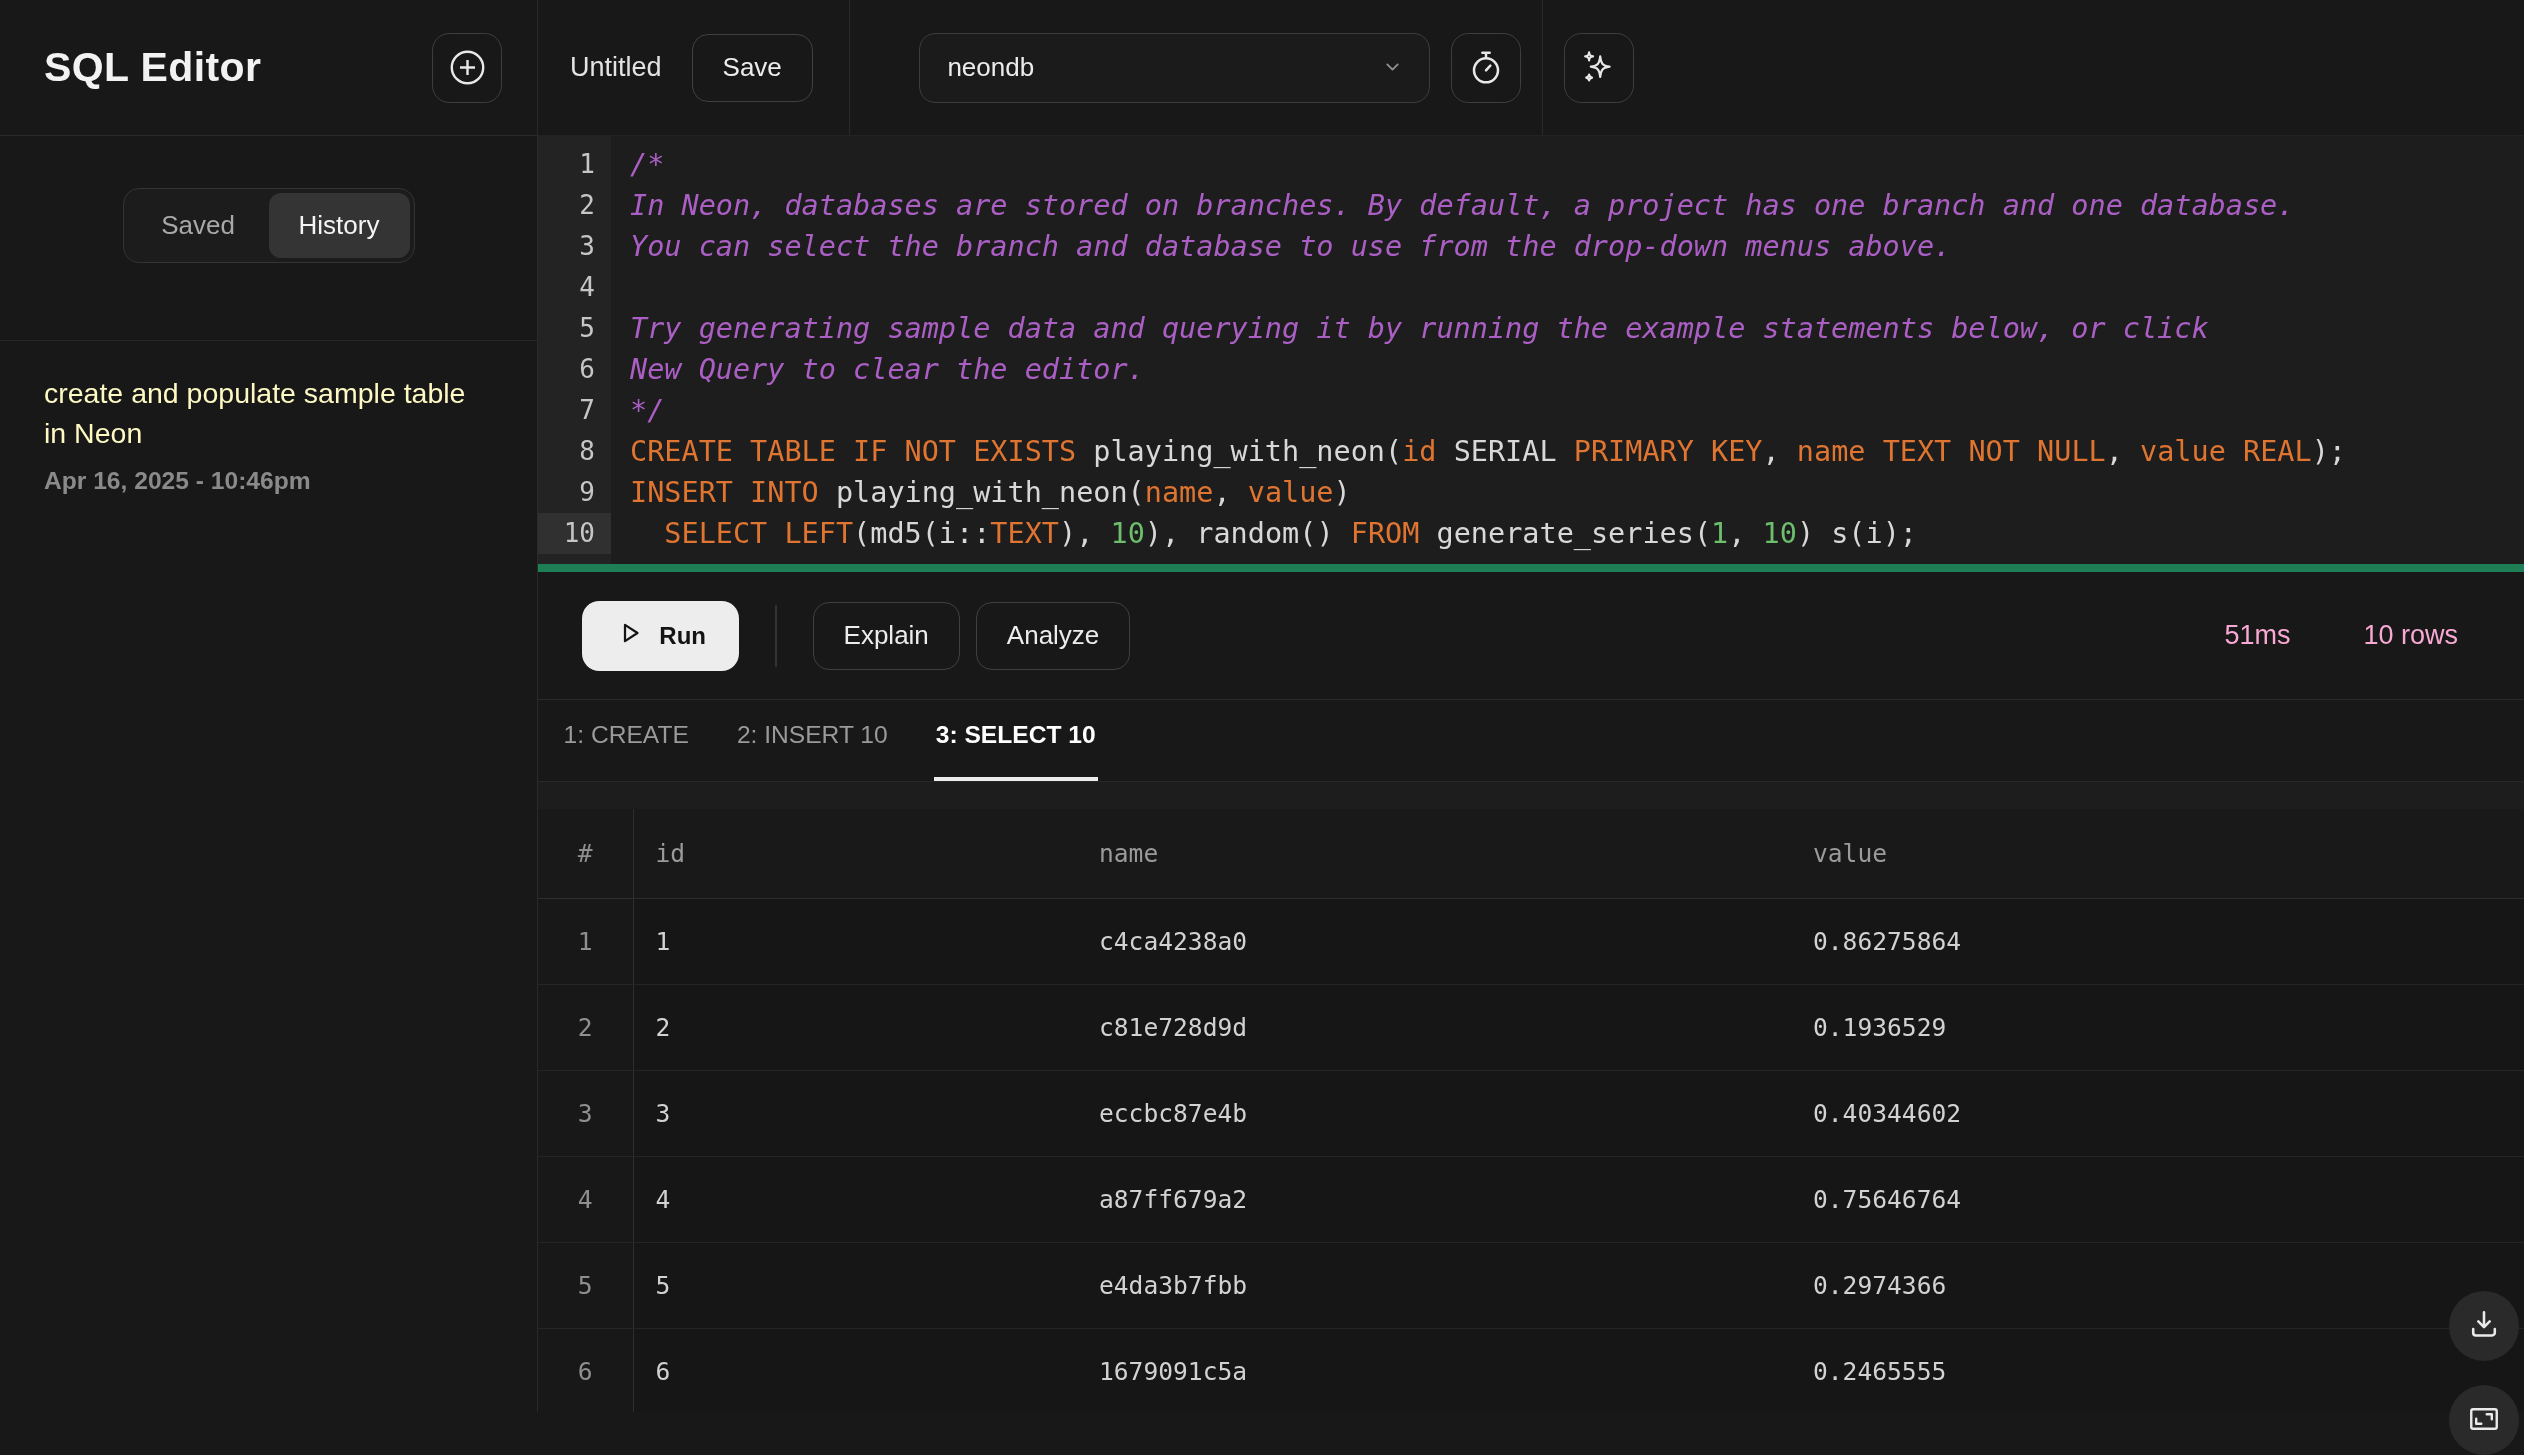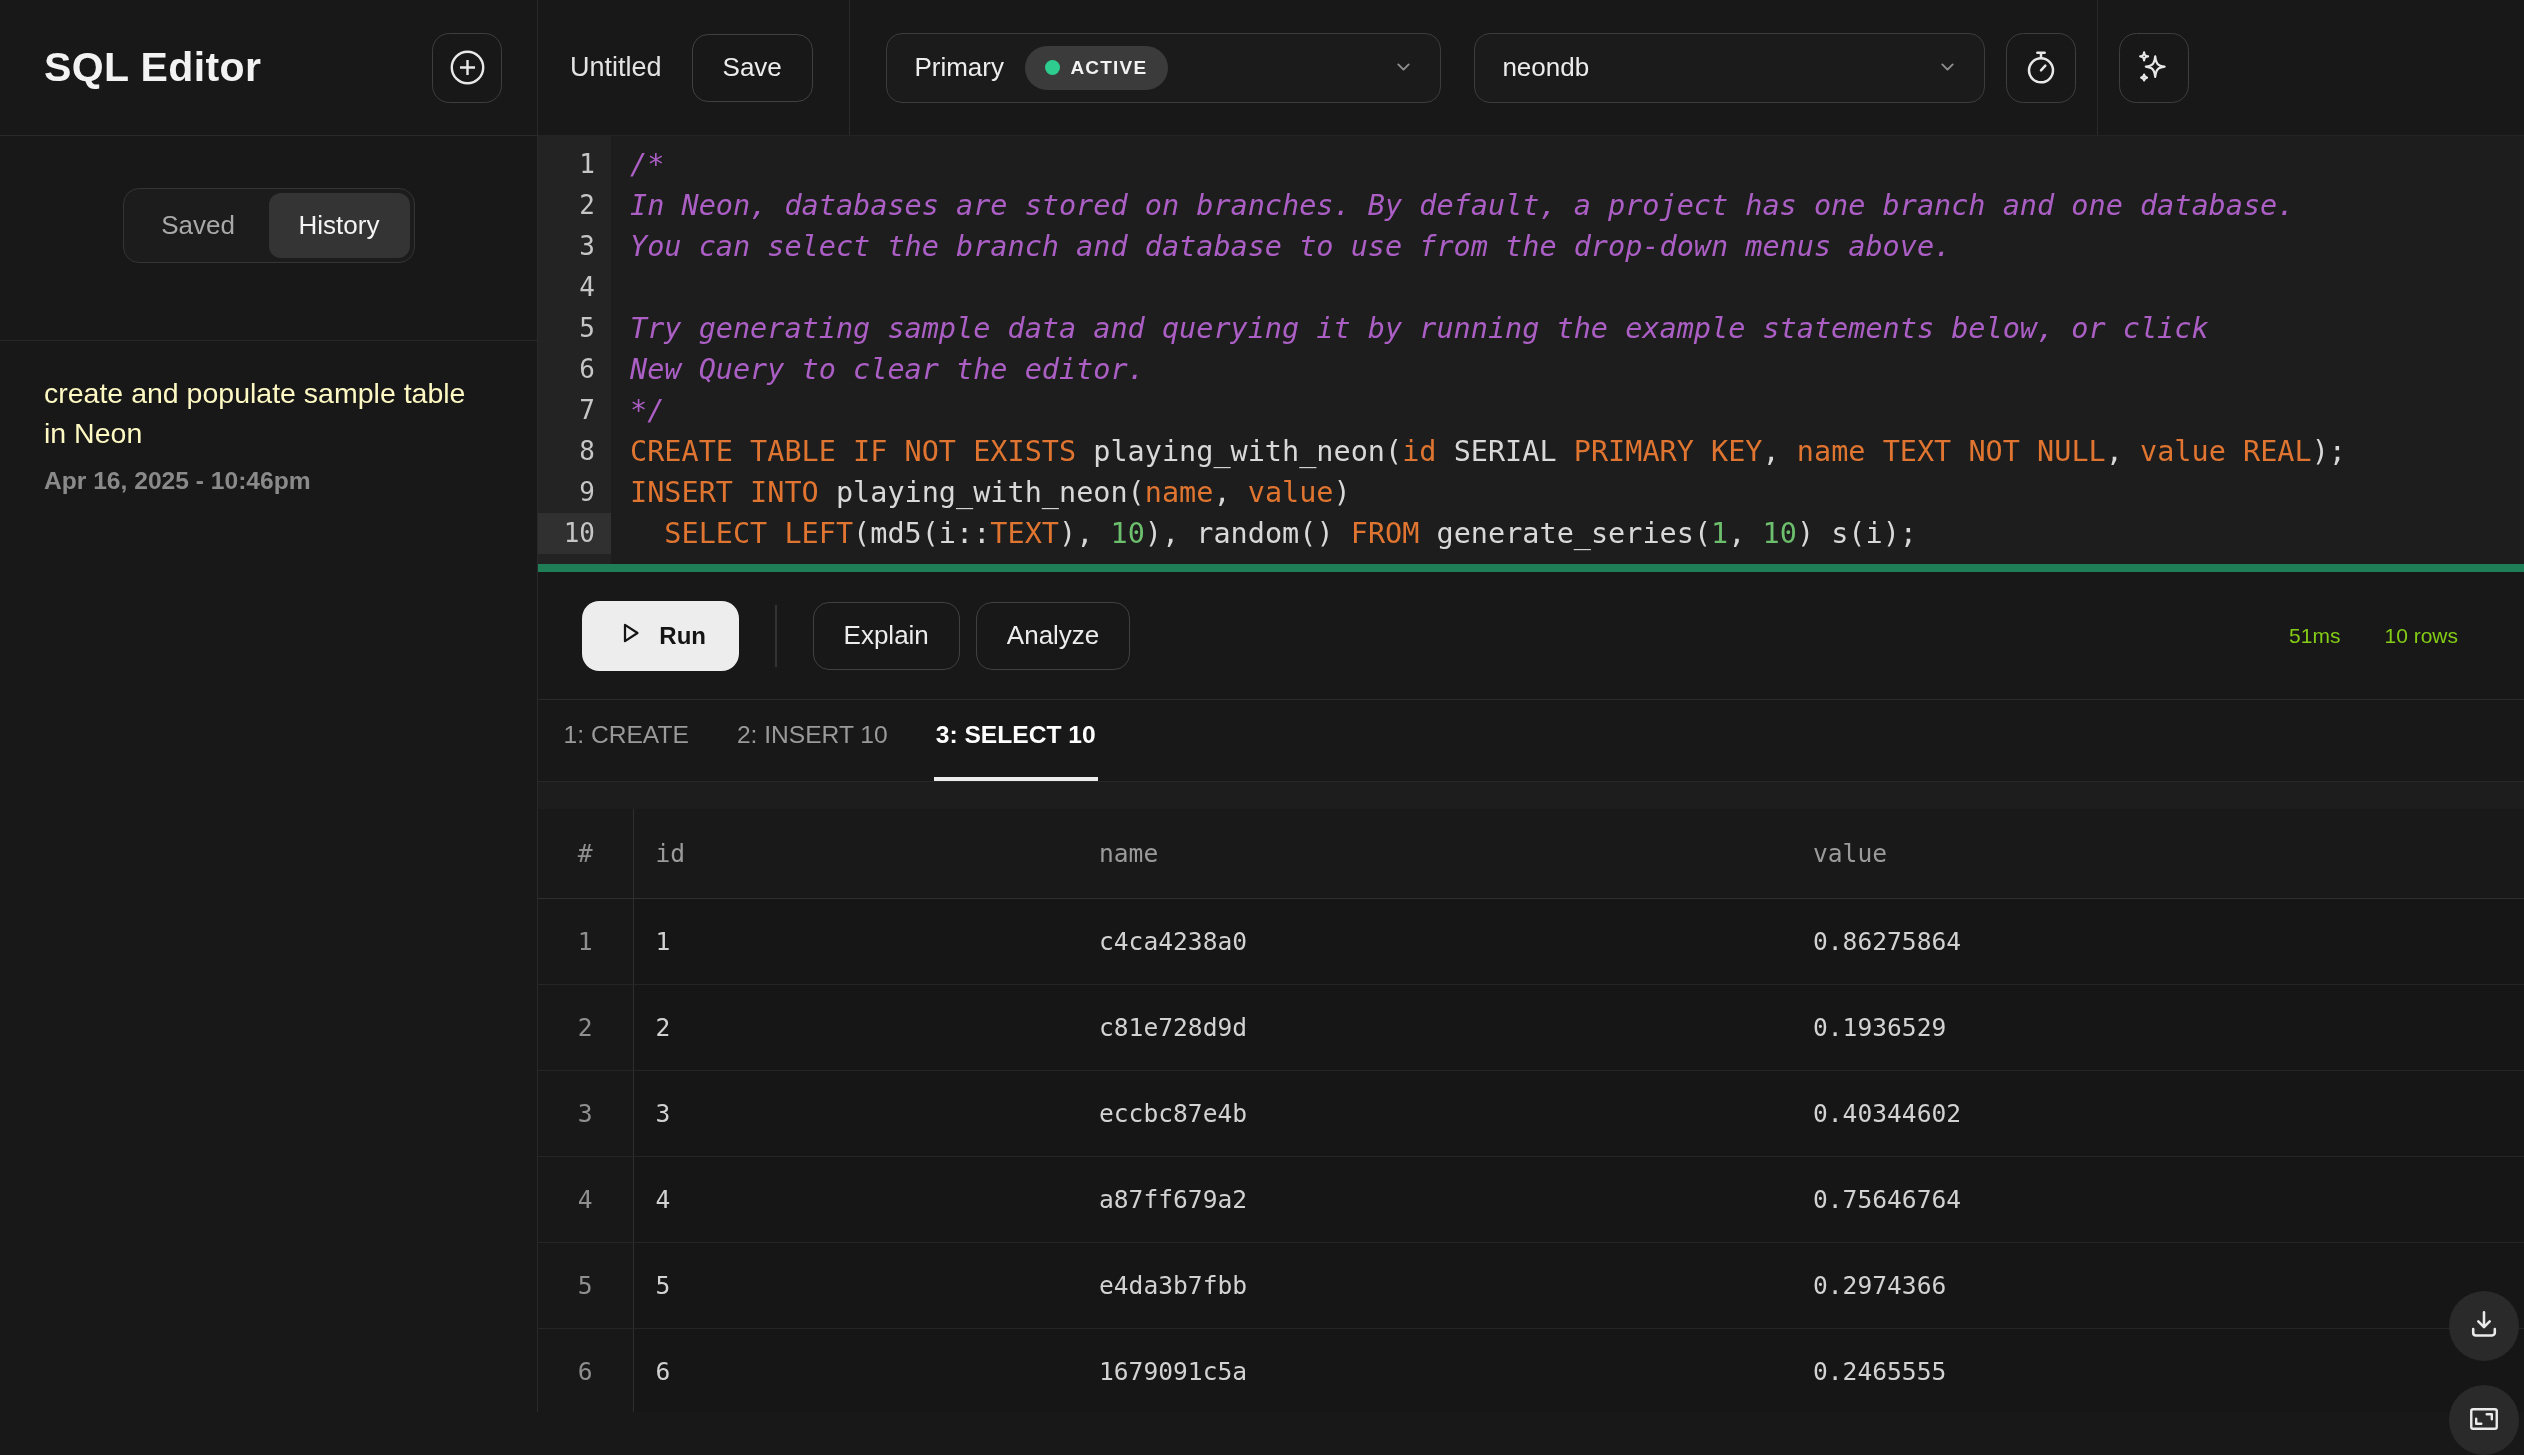--- a/index.html
+++ b/index.html
@@ -61,21 +61,21 @@
 
   
   .conn-row { height: 56px; flex: 0 0 56px; border-bottom: 1.6px solid #2a2a2a; display: flex; align-items: center; gap: 17.4px; padding-left: 44px; }
   .conn-text { font-size: 26px; color: #e2e2e2; }
 
   
   .actions-row { height: 128px; flex: 0 0 128px; border-bottom: 1.6px solid #2a2a2a; display: flex; align-items: center; padding: 0 67px 0 44px; }
   .run-btn { background: #ededed; border: none; color: #141414; font-size: 24px; font-weight: 700; border-radius: 17.4px; height: 70px; padding: 0 33px; display: inline-flex; align-items: center; gap: 14.3px; cursor: pointer; font-family: "Liberation Sans", sans-serif; }
   .vdiv-mid { width: 1.6px; height: 62px; background: #333; margin: 0 36px; }
   .actions-row .btn + .btn { margin-left: 16px; }
-  .metrics { margin-left: auto; display: flex; gap: 44px; font-size: 21px; color: #84cc16; }
+  .metrics { margin-left: auto; display: flex; gap: 73px; font-size: 27px; color: #f9a8d4; }
 
   
   .rtabs { height: 82px; flex: 0 0 82px; border-bottom: 1.6px solid #282828; display: flex; align-items: stretch; padding-left: 1.6px; }
   .rtab { position: relative; display: flex; align-items: flex-start; padding: 20.6px 24px 0; font-size: 24.6px; color: #9a9a9a; cursor: pointer; }
   .rtab.active { color: #ffffff; font-weight: 600; }
   .rtab.active::after { content: ""; position: absolute; left: 22px; right: 22px; bottom: 0; height: 4px; background: #ececec; }
 
   .table-gap { height: 27px; flex: 0 0 27px; background: #1d1d1d; }
 
   
@@ -124,33 +124,20 @@
       </div>
   </aside>
 
   <main class="main">
 
     <div class="toolbar">
       <div class="query-name">Untitled</div>
       <button class="btn">Save</button>
       <div class="vdiv-full"></div>
 
-      <div class="select select-branch">
-        <span class="select-value">Primary</span>
-        <span class="badge">
-          <span class="badge-dot"></span>
-          <span class="badge-label">ACTIVE</span>
-        </span>
-        <span class="spacer"></span>
-        <span>
-          <svg width="25" height="25" viewBox="0 0 24 24" fill="none" stroke="#8f8f8f" stroke-width="1.8" stroke-linecap="round" stroke-linejoin="round">
-              <path d="M7 10l5 5 5-5"></path>
-            </svg>
-        </span>
-      </div>
 
       <div class="select select-db">
         <span class="select-value">neondb</span>
         <span class="spacer"></span>
         <span>
           <svg width="25" height="25" viewBox="0 0 24 24" fill="none" stroke="#8f8f8f" stroke-width="1.8" stroke-linecap="round" stroke-linejoin="round">
               <path d="M7 10l5 5 5-5"></path>
             </svg>
         </span>
       </div>

